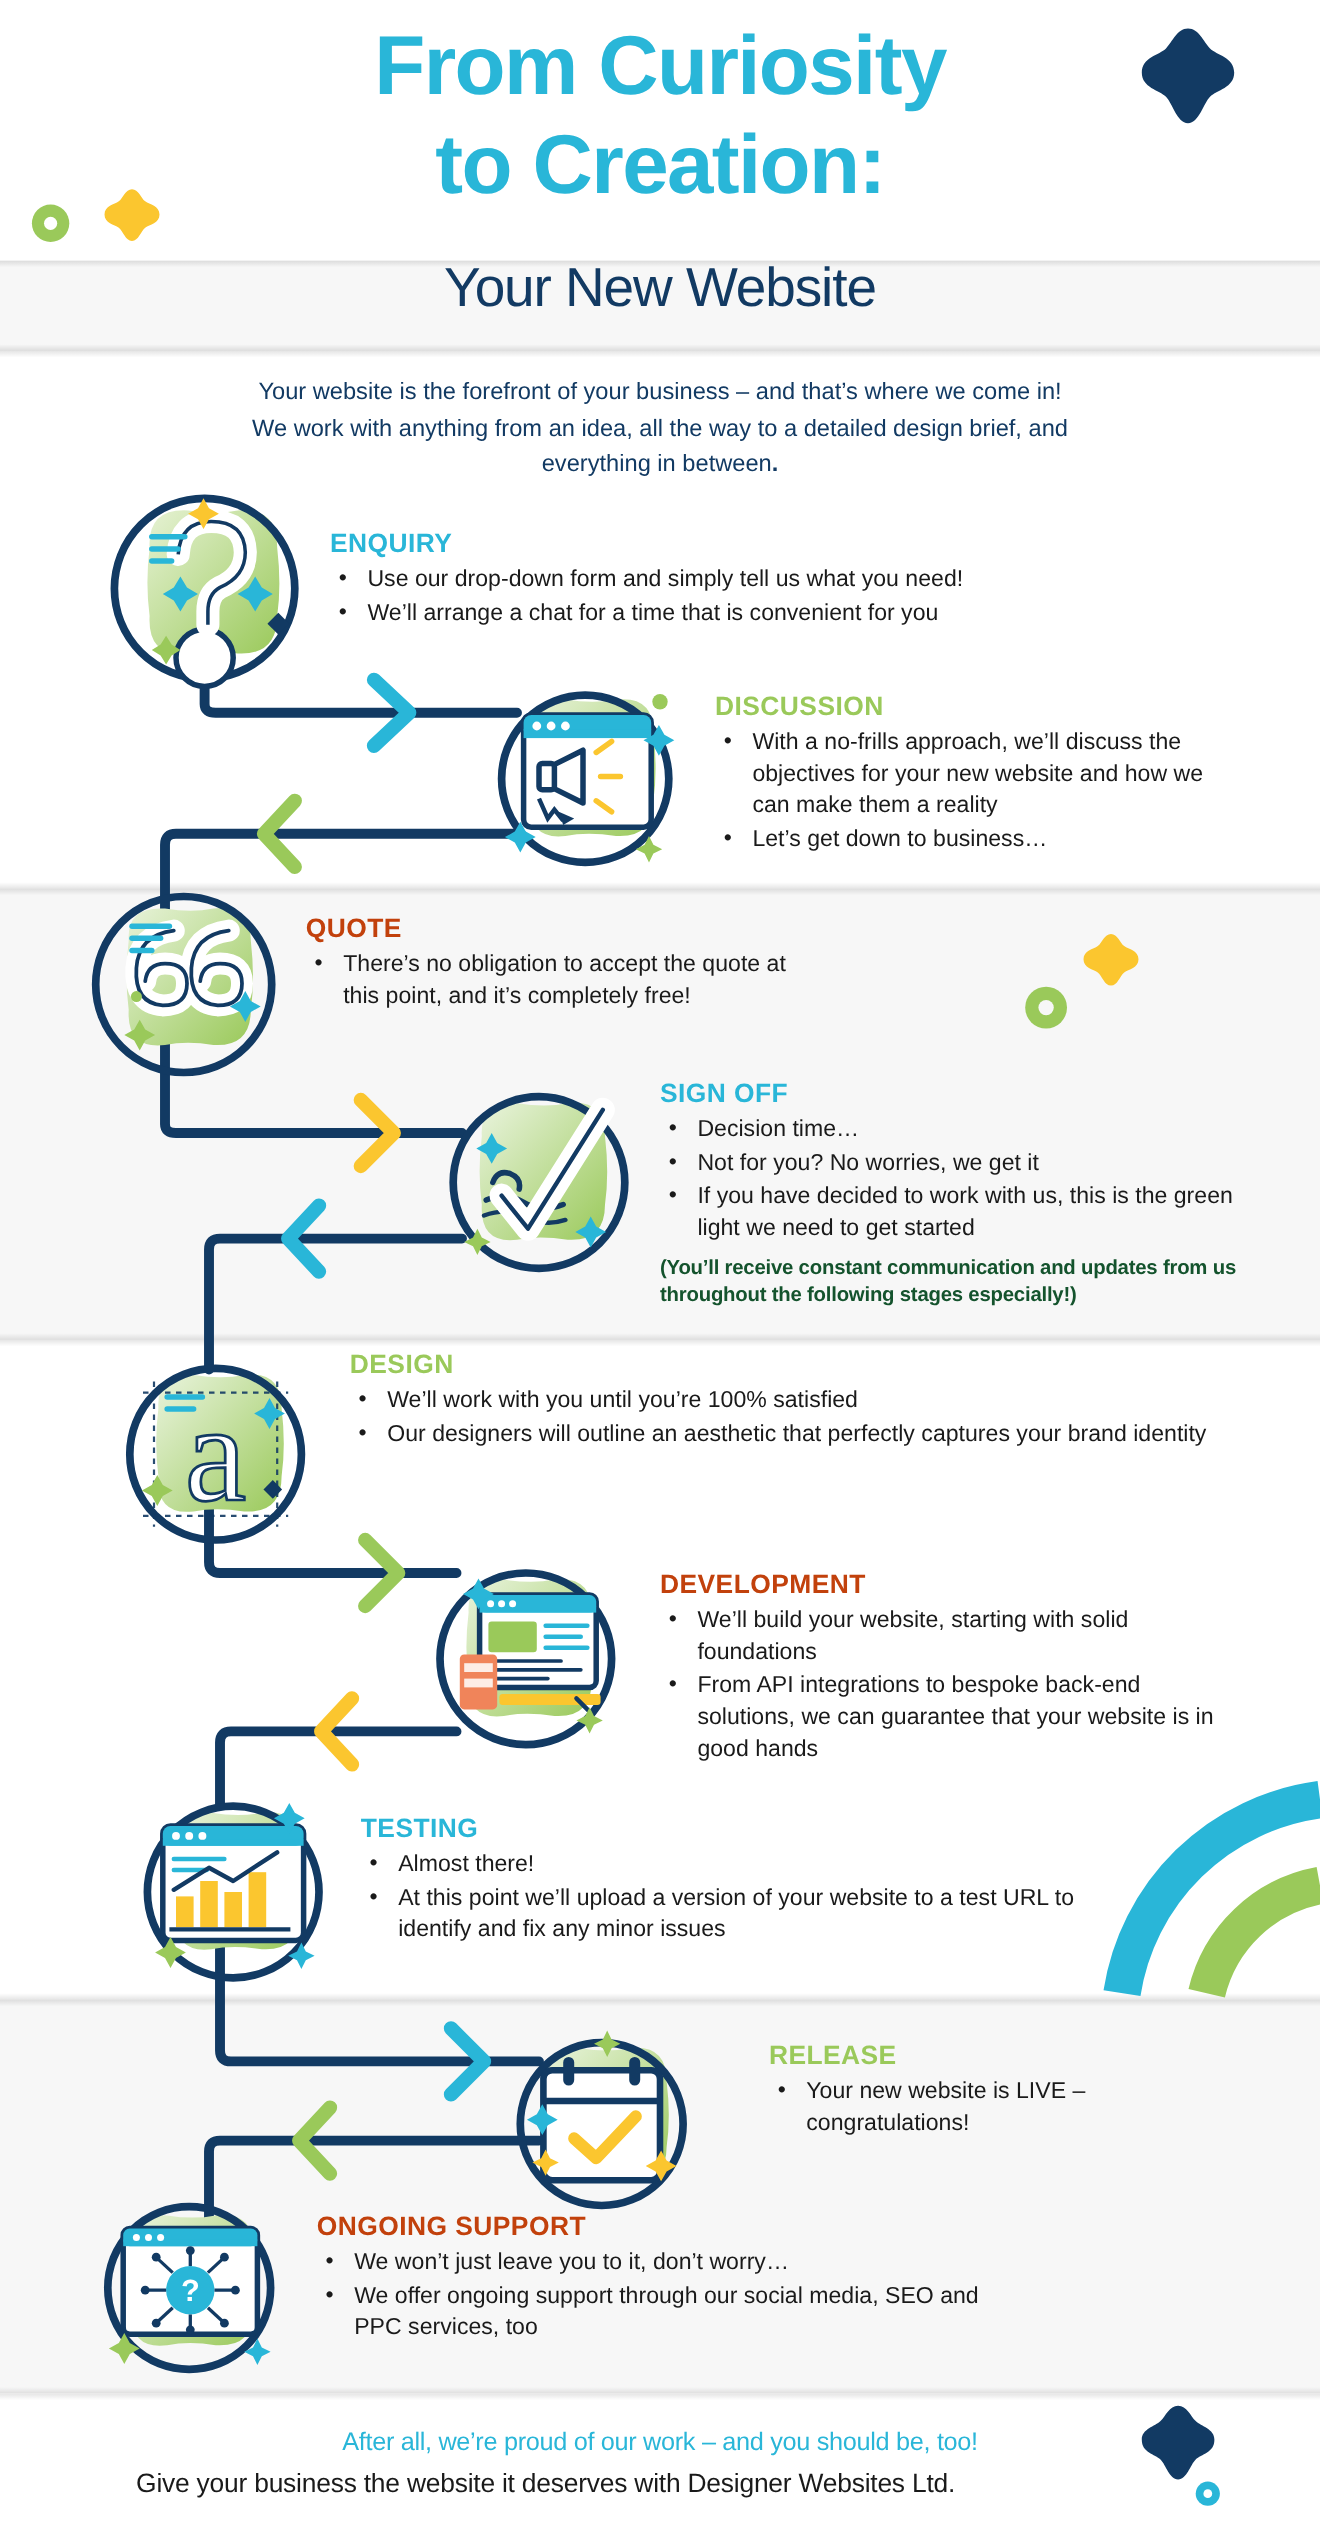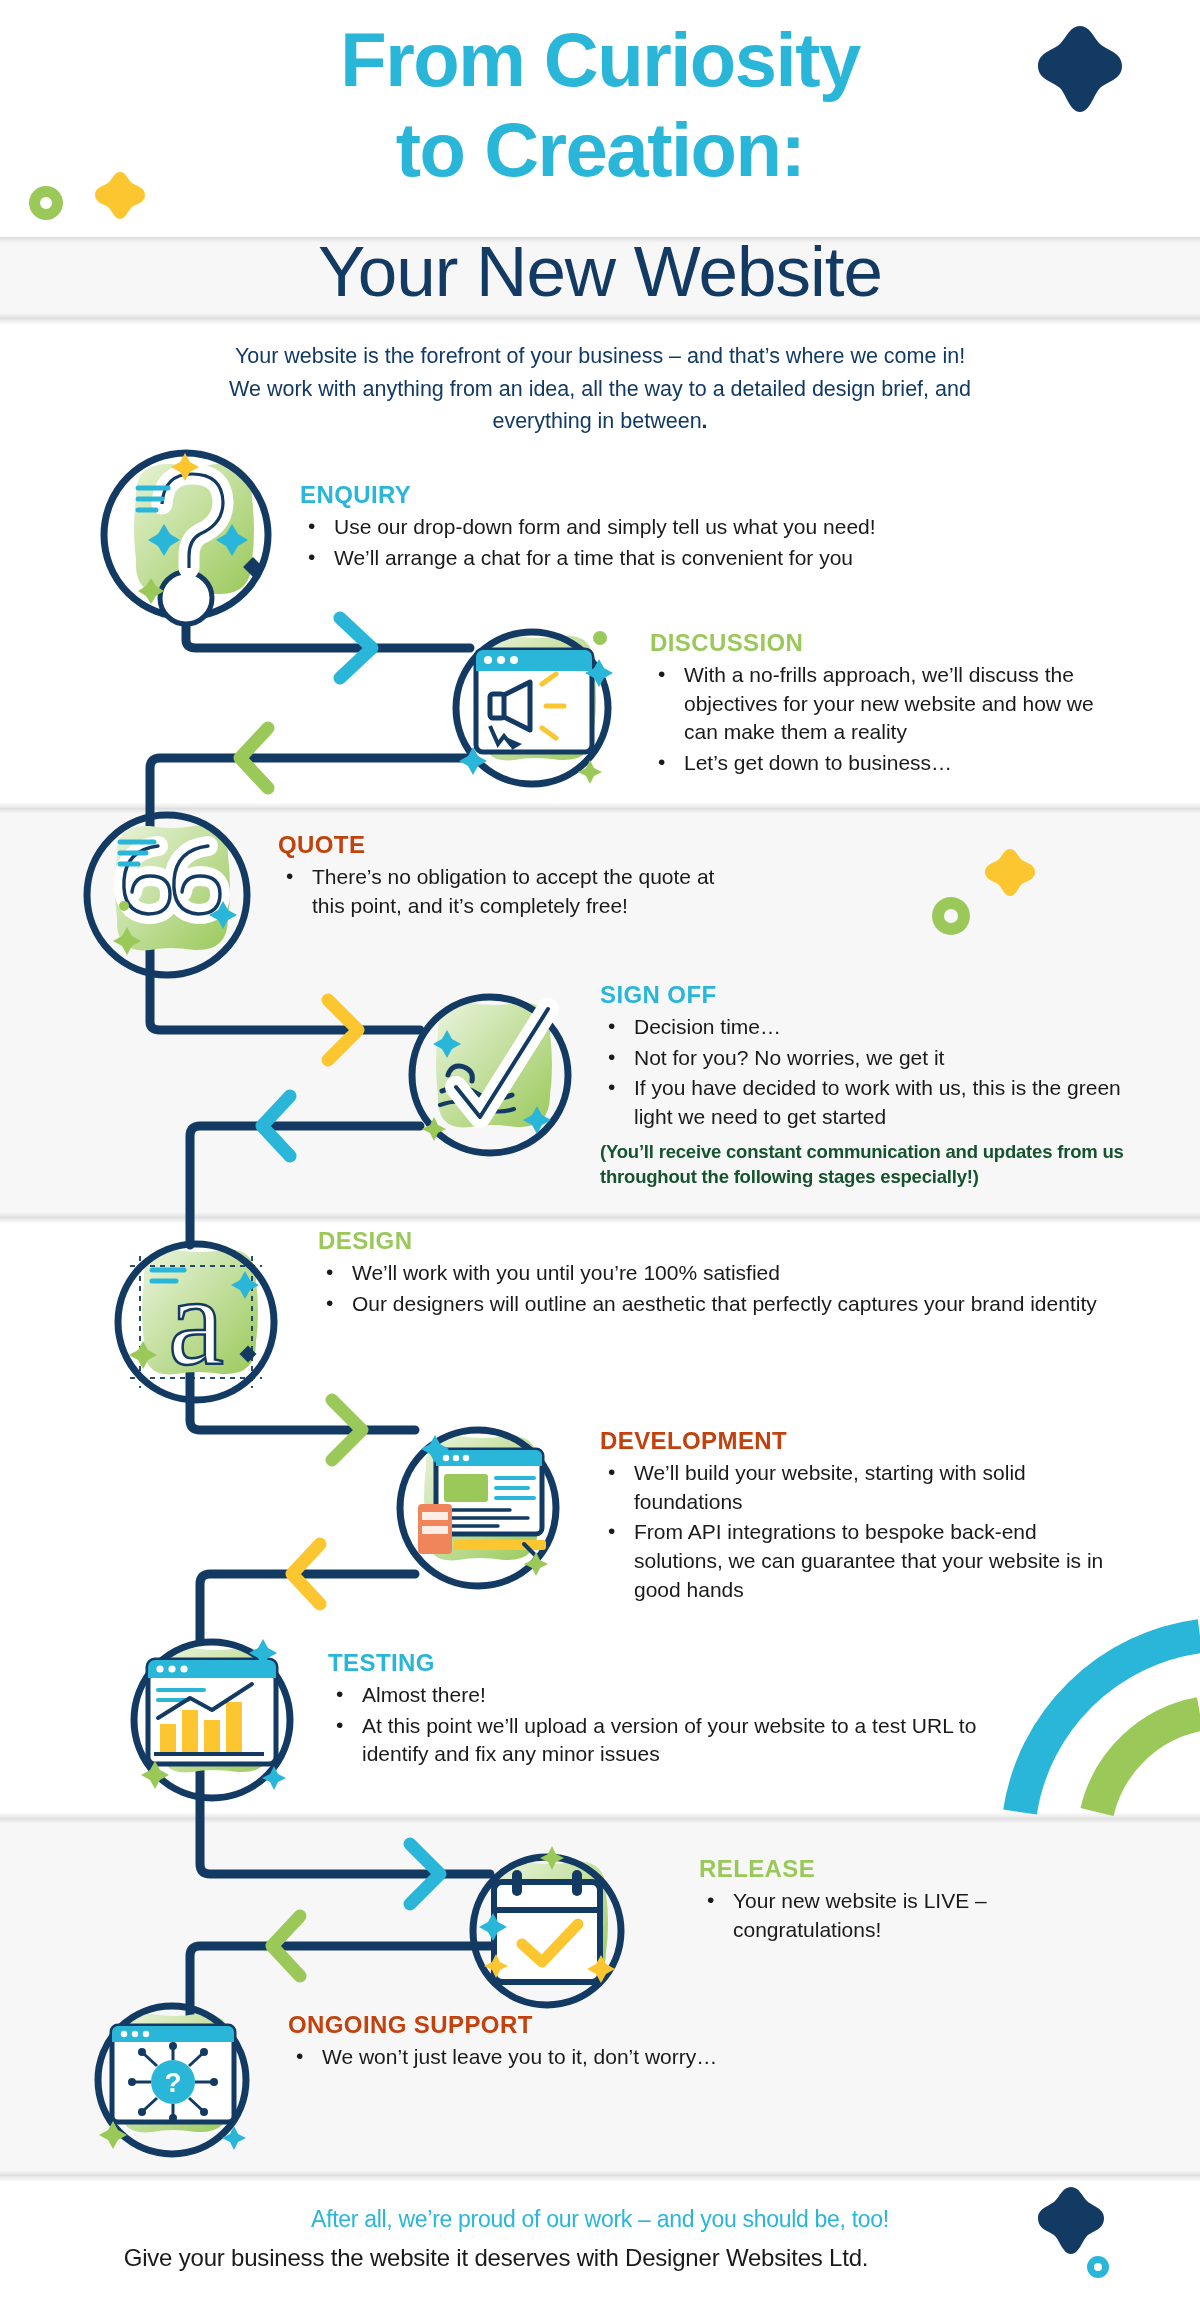--- a/index.html
+++ b/index.html
@@ -72,21 +72,21 @@
     content: ""; position: absolute; left: 0; bottom: 0;
     width: 1200px; height: 6px;
     background: linear-gradient(to top, rgba(0,0,0,0.11), rgba(0,0,0,0));
   }
   .title-sub {
     position: absolute;
     top: 236px; left: 0; width: 1200px;
     text-align: center;
     color: #123A63;
     font-weight: 400;
-    font-size: 71px;
+    font-size: 50px;
     line-height: 1.0;
     letter-spacing: -1px;
     z-index: 5;
   }
 
   
   #intro {
     position: absolute;
     top: 340px; left: 0; width: 1200px;
     text-align: center;
@@ -608,20 +608,21 @@
     <h3 class="c-green">RELEASE</h3>
     <ul>
       <li>Your new website is LIVE – congratulations!</li>
     </ul>
   </div>
 
   <div class="step" style="left:288px;top:2012px;width:620px;">
     <h3 class="c-yellow">ONGOING SUPPORT</h3>
     <ul>
       <li>We won’t just leave you to it, don’t worry…</li>
+      <li>We offer ongoing support through our social media, SEO and PPC services, too</li>
     </ul>
   </div>
 
   <div id="footer">
     <div class="foot-1">After all, we’re proud of our work – and you should be, too!</div>
     <div class="foot-2">Give your business the website it deserves with Designer Websites Ltd.</div>
     <svg class="deco" style="left:1032px;top:8px;" width="78" height="78" viewBox="0 0 78 78">
       <path d="M39 3 C47 3 50 12 55 17 C60 22 72 24 72 34 C72 46 60 47 55 52 C50 57 47 70 39 70 C31 70 28 57 23 52 C18 47 6 46 6 34 C6 24 18 22 23 17 C28 12 31 3 39 3 Z" fill="#123A63"></path>
     </svg>
     <svg class="deco" style="left:1085px;top:78px;" width="26" height="26" viewBox="0 0 26 26">

